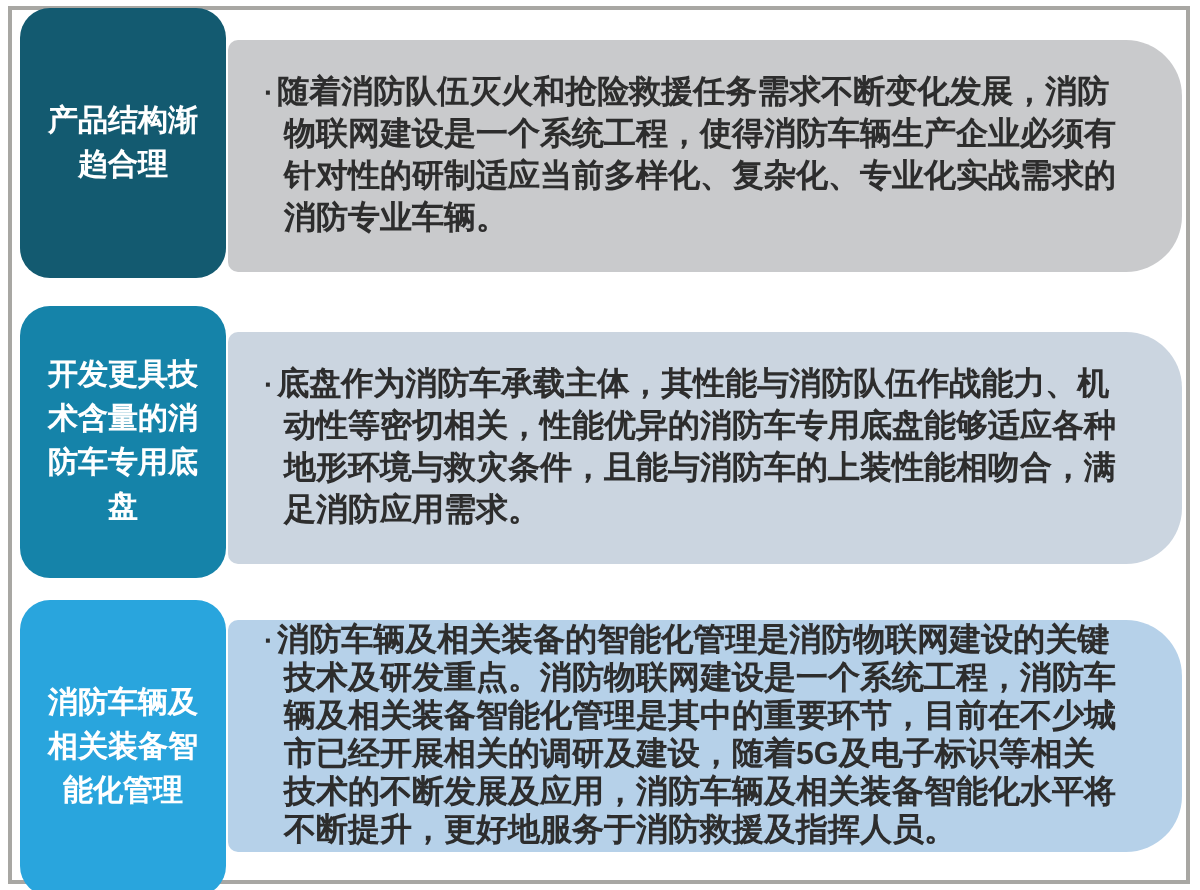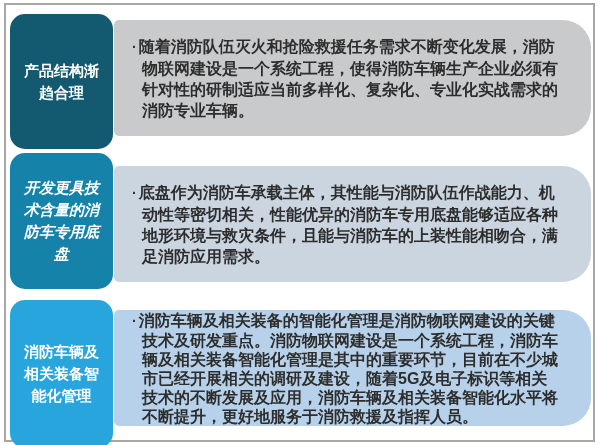--- a/index.html
+++ b/index.html
@@ -48,42 +48,42 @@
     font-size: 16px;
     font-weight: 700;
     line-height: 21px;
     padding-left: 28px;
     padding-right: 28px;
     text-indent: -10px;
     width: 100%;
   }
   .content-text .bullet { font-size: 14px; padding-right: 2px; }
   .row-3 .content-text { line-height: 19px; }
-  .lbl-1 { top: 14px;   height: 135px; }
+  .lbl-1 { top: 4px;   height: 135px; }
   .cnt-1 { top: 20px;  }
   .lbl-2 { top: 153px; height: 136px; }
   .cnt-2 { top: 166px; }
   .lbl-3 { top: 300px; height: 148px; }
   .cnt-3 { top: 310px; }
 </style>
 </head>
 <body>
 
 <div class="frame"></div>
 
 <div class="label-box lbl-1" style="background-color: rgb(19, 90, 112);">
   <span>产品结构渐趋合理</span>
 </div>
 <div class="content-box cnt-1 row-1" style="background-color: rgb(201, 202, 204);">
   <div class="content-text">
     <span class="bullet">·</span><span>随着消防队伍灭火和抢险救援任务需求不断变化发展，消防物联网建设是一个系统工程，使得消防车辆生产企业必须有针对性的研制适应当前多样化、复杂化、专业化实战需求的消防专业车辆。</span>
   </div>
 </div>
 
-<div class="label-box lbl-2" style="background-color: rgb(21, 131, 169); font-style: italic;">
+<div class="label-box lbl-2" style="background-color: rgb(21, 131, 169);">
   <span>开发更具技术含量的消防车专用底盘</span>
 </div>
 <div class="content-box cnt-2 row-2" style="background-color: rgb(203, 213, 224);">
   <div class="content-text">
     <span class="bullet">·</span><span>底盘作为消防车承载主体，其性能与消防队伍作战能力、机动性等密切相关，性能优异的消防车专用底盘能够适应各种地形环境与救灾条件，且能与消防车的上装性能相吻合，满足消防应用需求。</span>
   </div>
 </div>
 
 <div class="label-box lbl-3" style="background-color: rgb(41, 165, 221);">
   <span>消防车辆及相关装备智能化管理</span>

